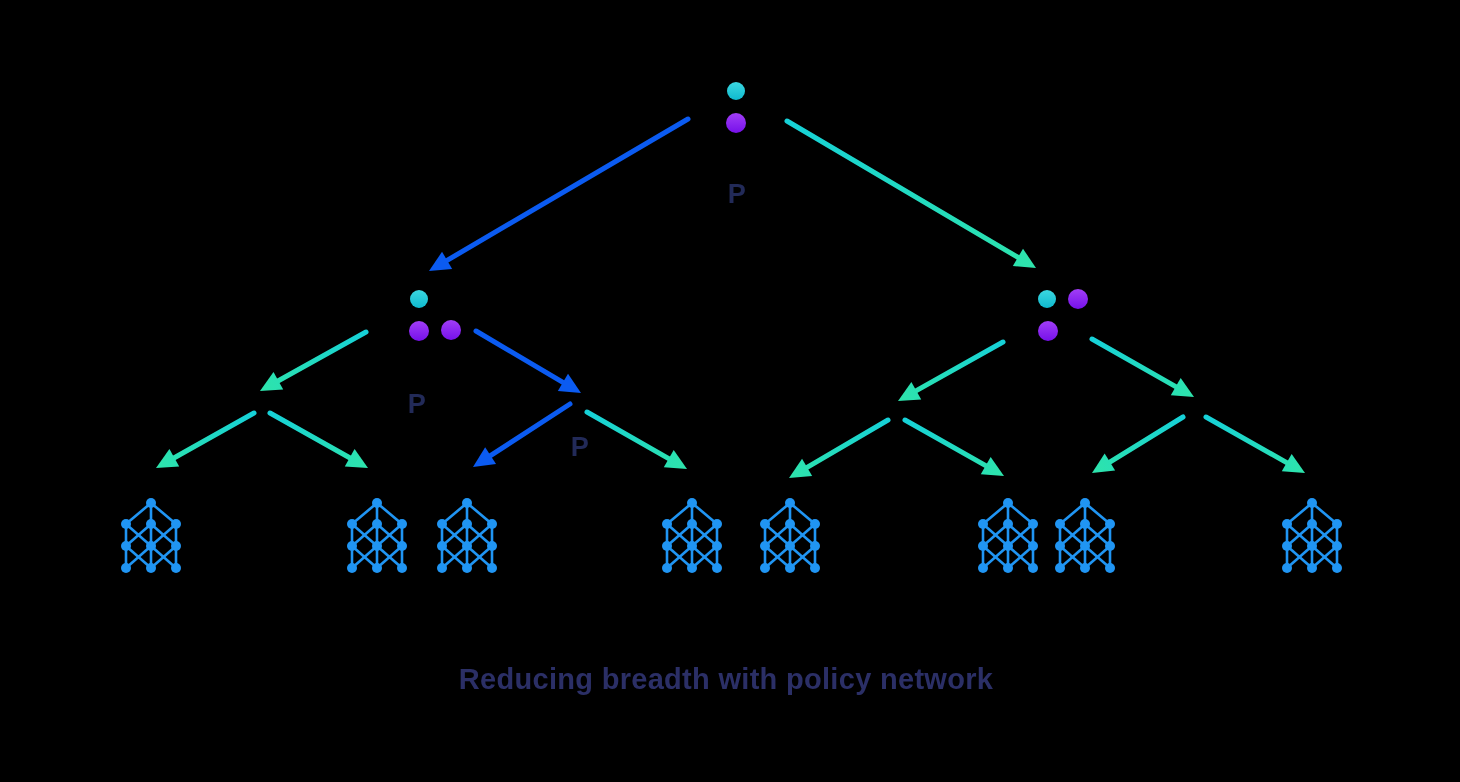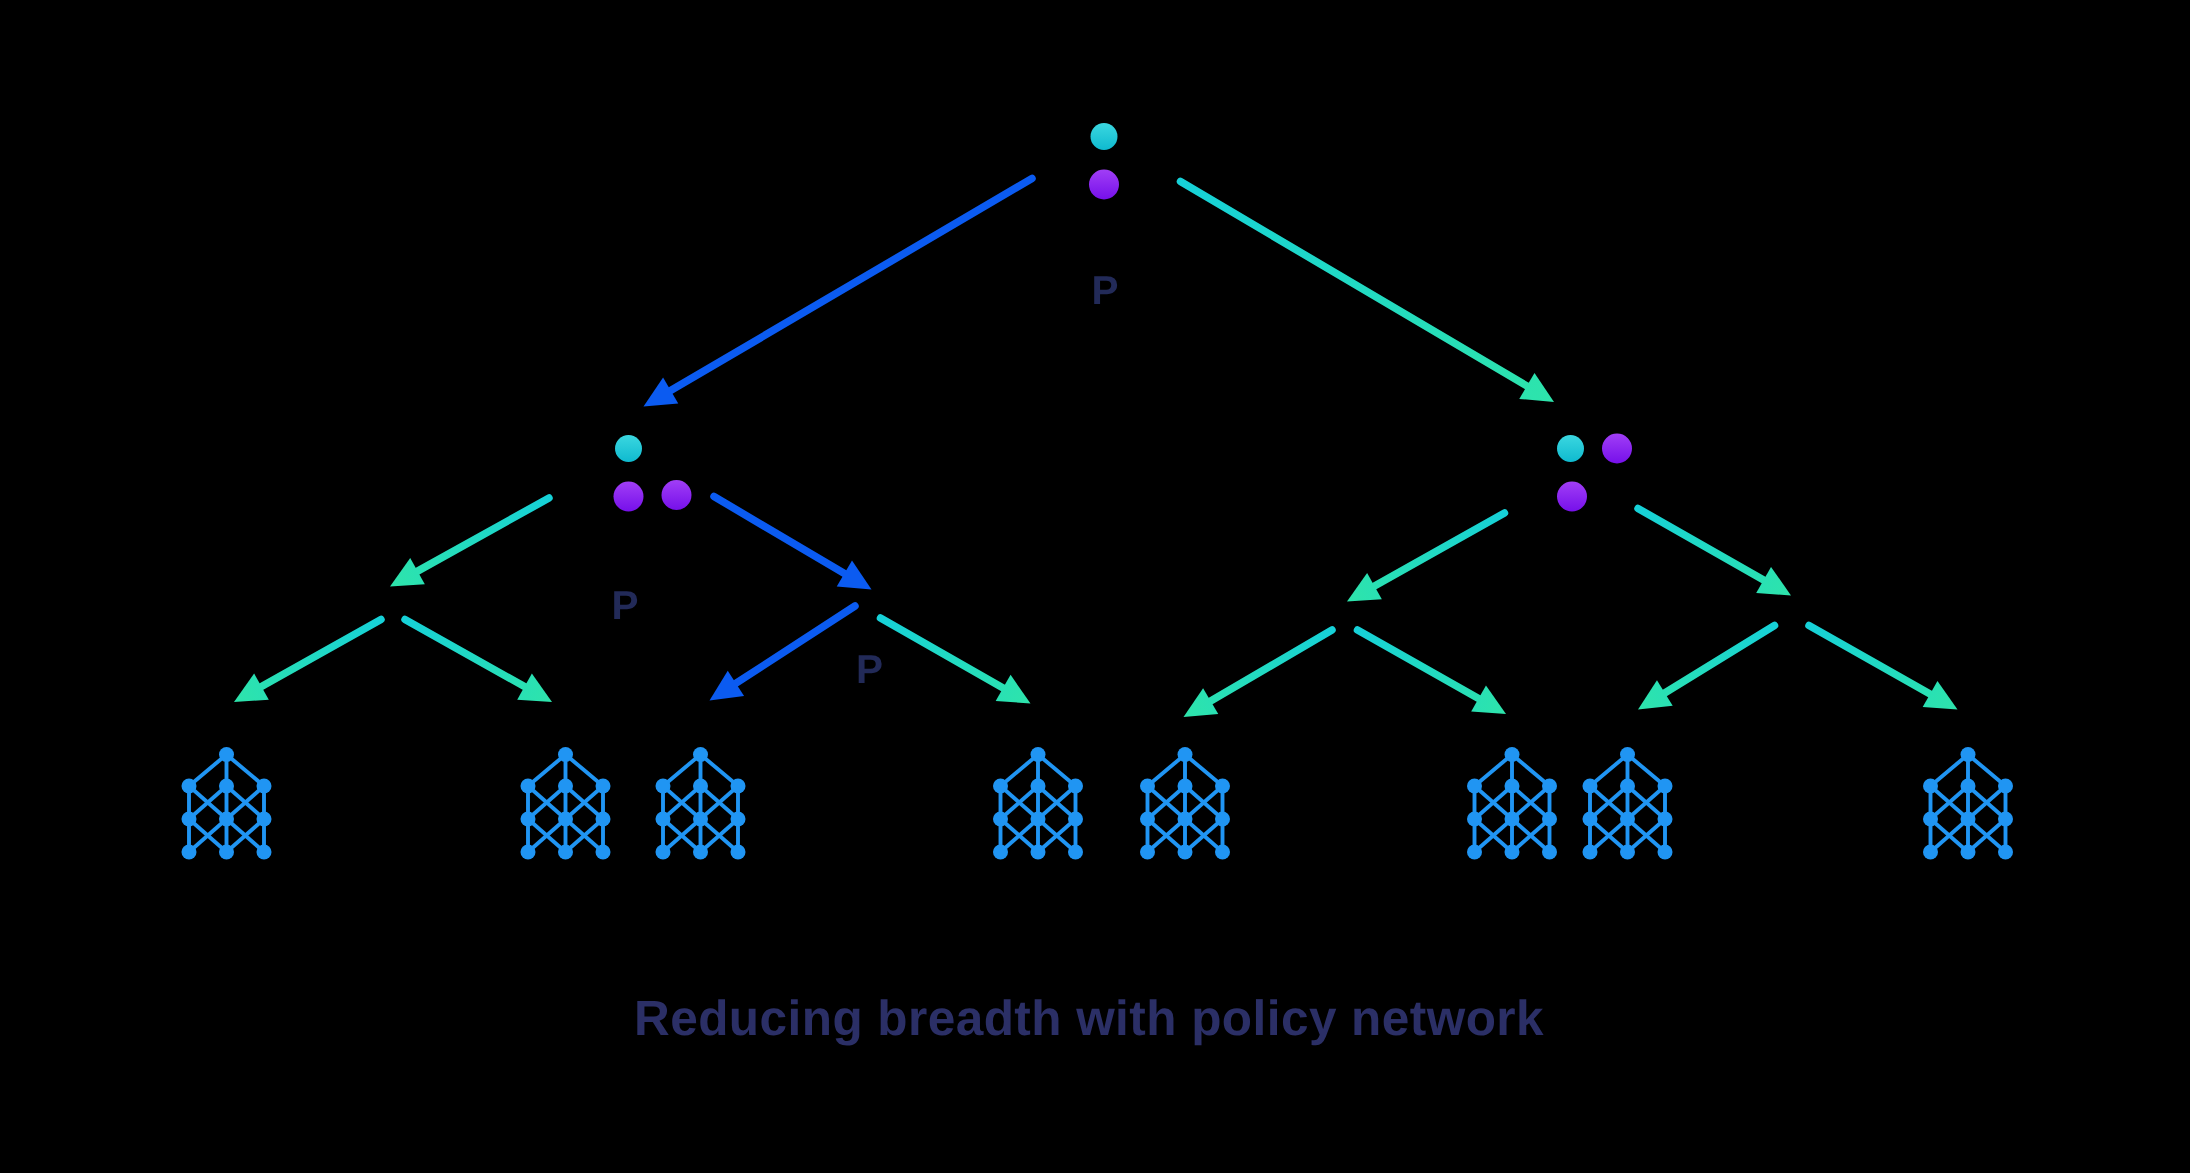--- a/index.html
+++ b/index.html
@@ -23,21 +23,21 @@
     user-select: none;
   }
   .caption {
     position: absolute;
     left: 0;
     right: 8px;
     top: 679px;
     transform: translateY(-50%);
     text-align: center;
     color: #2B2F66;
-    font-size: 33px;
+    font-size: 29px;
     font-weight: 700;
     letter-spacing: 0.3px;
     user-select: none;
   }
 </style>
 </head>
 <body>
 
 <div id="stage">
   <svg id="tree-svg" width="1460" height="782" viewBox="0 0 1460 782">

